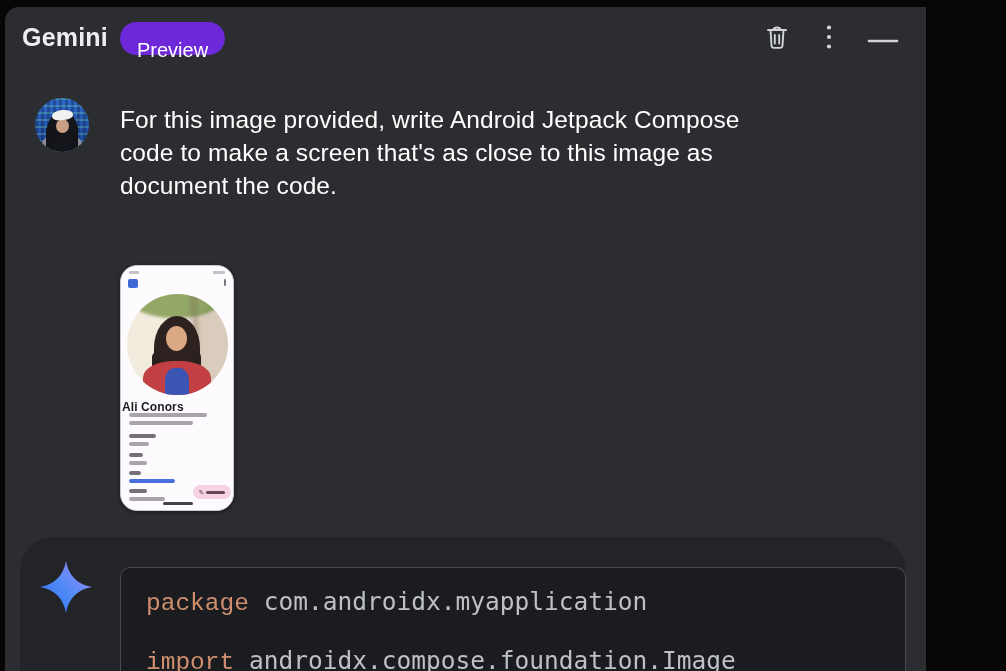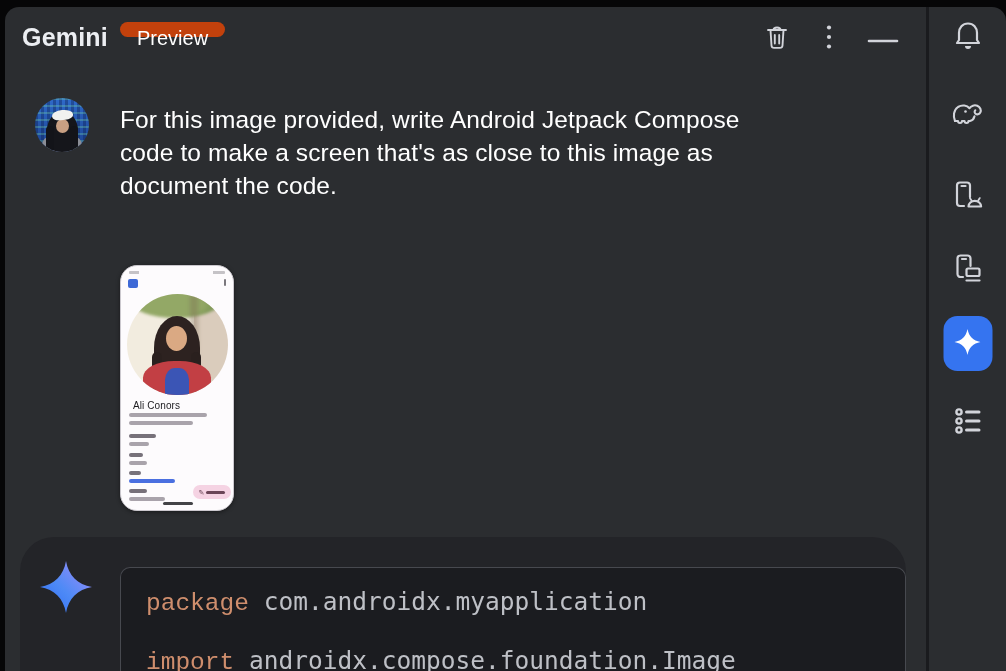--- a/index.html
+++ b/index.html
@@ -7,37 +7,38 @@
   body {
     background:#060607;
     font-family:"Liberation Sans", sans-serif;
     position:relative; overflow:hidden;
     -webkit-font-smoothing:antialiased;
   }
   .window {
     position:absolute; left:5px; top:7px; right:0; bottom:0;
     border-radius:14px 14px 0 0; overflow:hidden;
     display:flex;
+    flex-direction:column;
   }
   .main-panel {
     position:relative; width:921px; height:100%;
     background:#2B2D30; flex:none;
   }
   .v-divider { width:3px; background:#1A1B1E; flex:none; }
   .sidebar { position:relative; flex:1; background:#2B2D30; }
 
   
   .hdr-title {
     position:absolute; left:17px; top:16px;
     font-size:25px; font-weight:700; color:#ECEEF2; letter-spacing:.2px;
   }
   .hdr-badge {
     position:absolute; left:115px; top:15px;
-    background:#c2410c; color:#FFFFFF;
-    font-size:20px; line-height:33px; height:15px; padding:0 17px;
+    background:#6d28d9; color:#FFFFFF;
+    font-size:20px; line-height:33px; height:33px; padding:12px 17px;
     border-radius:17px;
   }
   .toolbar {
     position:absolute; top:15px; right:27px; height:34px;
     display:flex; align-items:center; gap:35px;
   }
   .tool-btn { display:flex; align-items:center; justify-content:center; cursor:pointer; }
   .icon-stroke { stroke:#D2D4DA; fill:none; stroke-width:1.9; stroke-linecap:round; stroke-linejoin:round; }
 
   
@@ -75,21 +76,21 @@
     background:linear-gradient(90deg,#F2ECDF 66%, #DACCBC 66%); }
   .photo .leaves { position:absolute; left:4px; top:-10px; width:90px; height:34px; background:radial-gradient(ellipse at 45% 60%, #93A866 0 45%, #6F8C4B 70%, rgba(111,140,75,0) 74%); border-radius:50%; filter:blur(1.5px); }
   .photo .wallshadow { position:absolute; left:63px; top:0; width:8px; height:101px; background:rgba(120,100,80,.35); filter:blur(2px); }
   .photo .hair { position:absolute; left:27px; top:22px; width:46px; height:64px; background:#2D2220; border-radius:50% 50% 42% 42%; }
   .photo .face { position:absolute; left:39px; top:32px; width:21px; height:25px; background:#DAA983; border-radius:50%; }
   .photo .cardigan { position:absolute; left:16px; top:67px; width:68px; height:36px; background:#C23F44; border-radius:46% 46% 0 0; }
   .photo .top-blue { position:absolute; left:38px; top:74px; width:24px; height:28px; background:#3B55B5; border-radius:42% 42% 0 0; }
   .photo .strandL { position:absolute; left:25px; top:58px; width:10px; height:38px; background:#2A201E; border-radius:5px; }
   .photo .strandR { position:absolute; left:64px; top:58px; width:10px; height:38px; background:#2A201E; border-radius:5px; }
 
-  .p-name { position:absolute; left:12px; top:134px; font-size:10px; font-weight:400; color:#1C1B1F; letter-spacing:.1px; }
+  .p-name { position:absolute; left:1px; top:134px; font-size:12px; font-weight:700; color:#1C1B1F; letter-spacing:.1px; }
   .bar { position:absolute; height:4px; border-radius:2px; background:#A9A3AB; }
   .bar.dark { background:#77717A; }
   .bar.blue { background:#4A6FE0; }
   .p-pill { position:absolute; left:72px; top:219px; width:38px; height:14px; border-radius:8px; background:#F5D3E3;
     display:flex; align-items:center; justify-content:center; gap:2px; }
   .p-pill .pencil { font-size:7px; color:#5E3B4B; line-height:1; }
   .p-pill .ptxt { width:19px; height:3px; background:#6B4557; border-radius:1.5px; }
   .homebar { position:absolute; left:42px; bottom:5px; width:30px; height:3px; background:#434347; border-radius:2px; }
 
   

